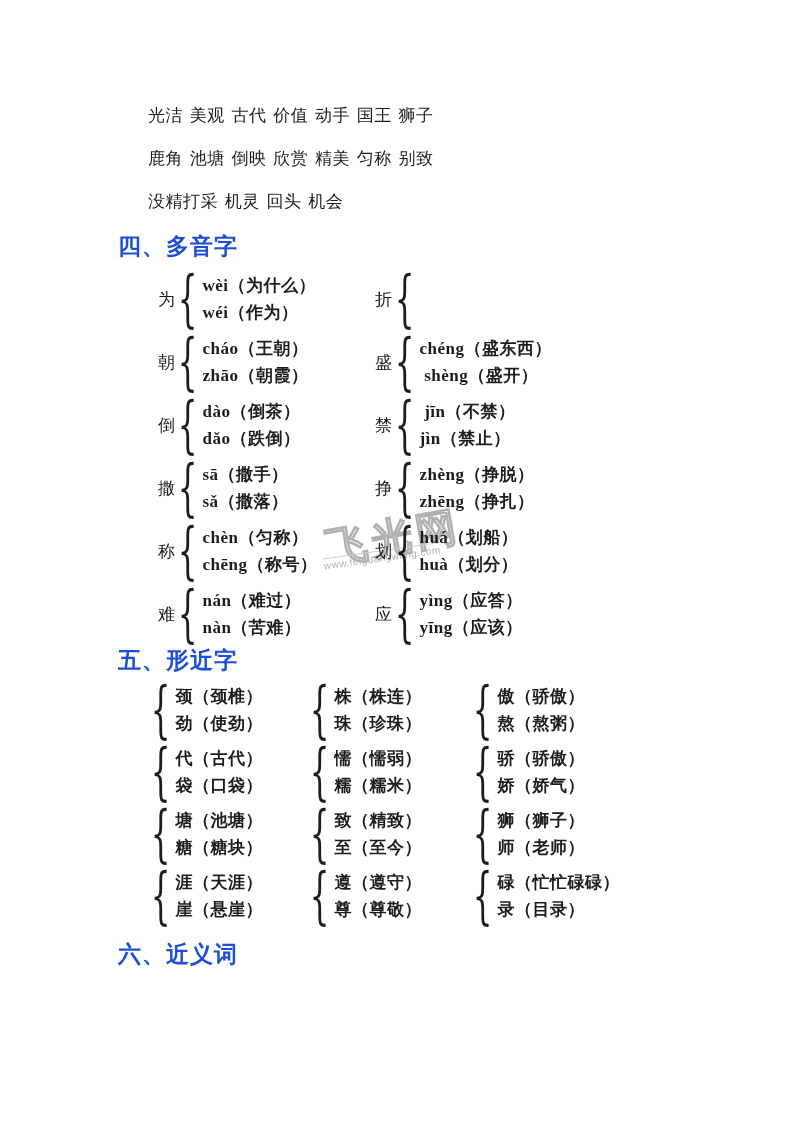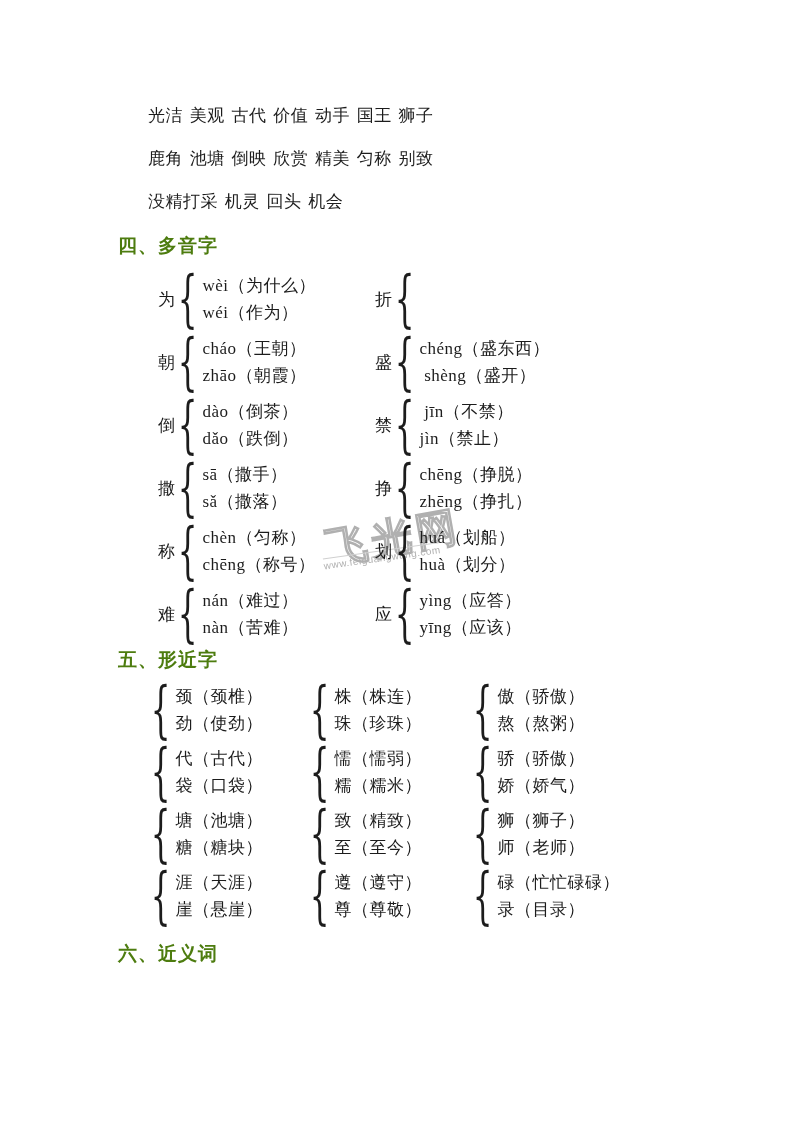--- a/index.html
+++ b/index.html
@@ -17,22 +17,22 @@
   .word-row {
     font-size:17px; line-height:18px;
     margin-bottom:25px;
     word-spacing:2px;
     letter-spacing:0.5px;
   }
 
   .sec-title {
     font-family:"Liberation Sans","DejaVu Sans",sans-serif;
     font-weight:bold;
-    font-size:19px; line-height:20px;
-    color:#4d7c0f;
+    font-size:23px; line-height:20px;
+    color:#1d4ed8;
     margin-left:-30px;
     letter-spacing:1px;
   }
   .sec-title.first { margin-top:20px; }
   .sec-title.mid   { }
   .sec-title.last  { margin-top:21px; }
 
   .dyz { margin-top:16px; }
   .dyz-row {
     display:grid;
@@ -46,21 +46,21 @@
   }
   .brace {
     display:inline-block;
     font-family:"DejaVu Serif",serif;
     font-size:62px; line-height:54px;
     font-weight:400;
     transform:scaleX(0.5);
     margin:0 -7px;
     color:#1c1c1c;
   }
-  .pair { display:flex; flex-direction:column; margin-left:2px; }
+  .pair { display:flex; flex-direction:column; margin-left:2px;font-weight:bold; }
   .pline {
     font-size:17px; line-height:27px;
     white-space:pre;
     letter-spacing:0.5px;
   }
 
   .xjz { margin-top:13px; }
   .xjz-row {
     display:grid;
     grid-template-columns:159px 163px 1fr;
@@ -178,21 +178,21 @@
           <span class="brace">{</span>
           <span class="pair">
             <span class="pline">sā（撒手）</span>
             <span class="pline">sǎ（撒落）</span>
           </span>
         </div>
         <div class="dyz-entry">
           <span class="dyz-char">挣</span>
           <span class="brace">{</span>
           <span class="pair">
-            <span class="pline">chēng（挣脱）</span>
+            <span class="pline">zhèng（挣脱）</span>
             <span class="pline">zhēng（挣扎）</span>
           </span>
         </div>
       </div>
 
       <div class="dyz-row">
         <div class="dyz-entry">
           <span class="dyz-char">称</span>
           <span class="brace">{</span>
           <span class="pair">

